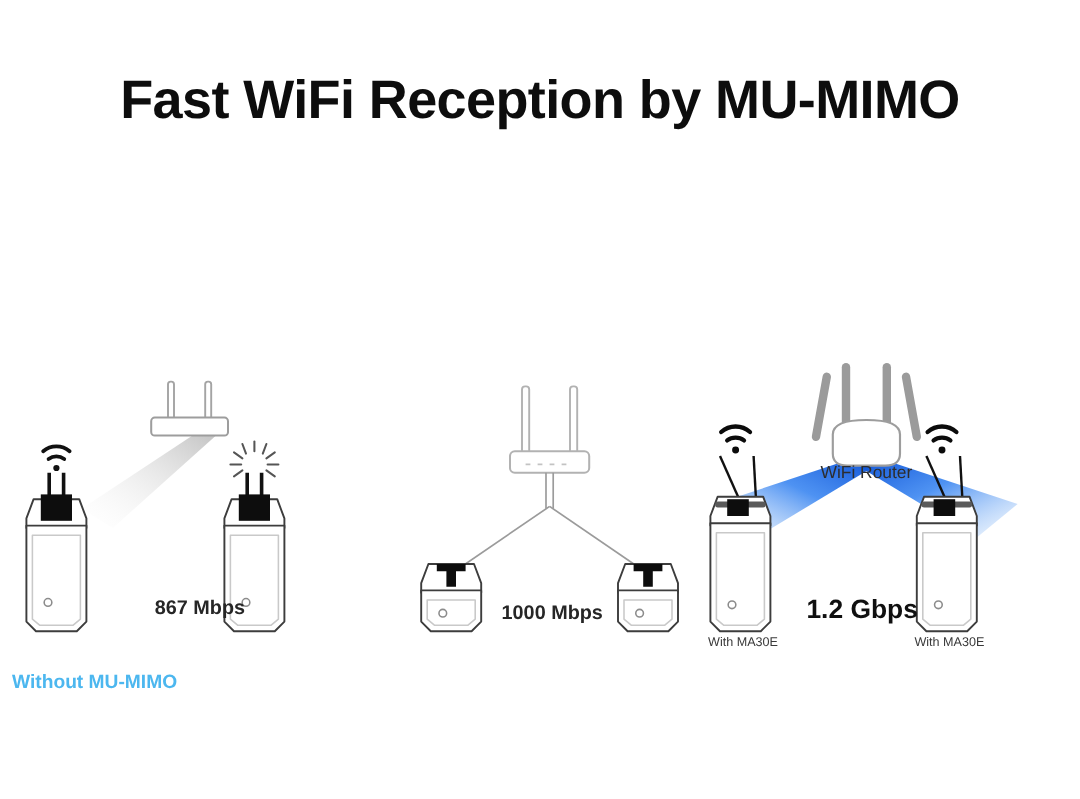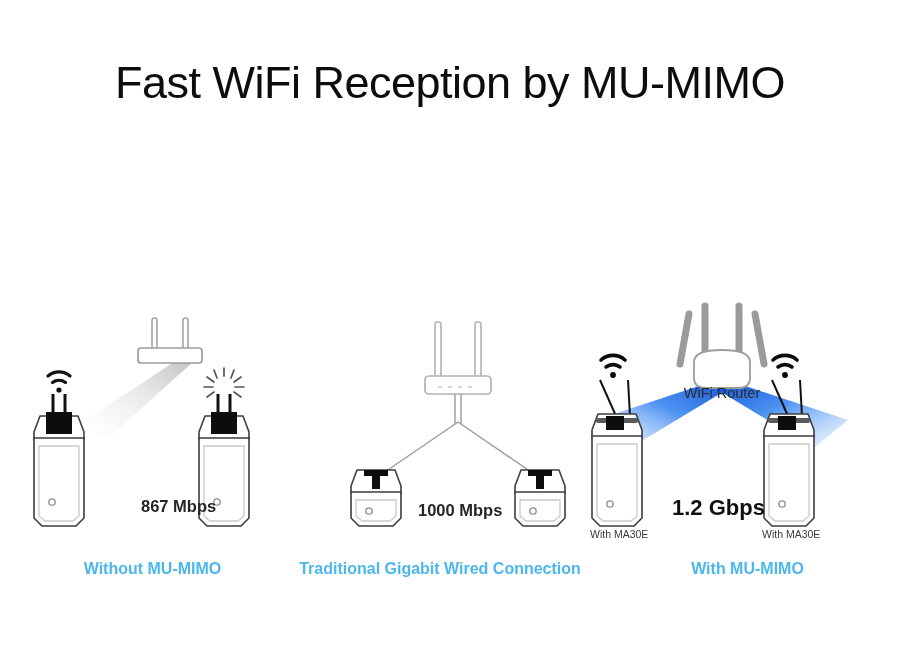--- a/index.html
+++ b/index.html
@@ -24,56 +24,56 @@
   }
 
   
   .title {
     position: absolute;
     left: 0;
     top: 58px;
     width: 900px;
     text-align: center;
     font-size: 45px;
-    font-weight: normal;
+    font-weight: bold;
     letter-spacing: -0.5px;
     color: #0d0d0d;
     line-height: 1.1;
     white-space: nowrap;
   }
 
   
   .panels {
     position: absolute;
     left: 0;
     top: 290px;
     width: 900px;
     height: 300px;
   }
   .panel {
     position: absolute;
     top: 0;
     height: 300px;
   }
-  .panel-left   { left: 26px;  width: 290px; }
+  .panel-left   { left: 14px;  width: 290px; }
   .panel-mid    { left: 318px; width: 300px; }
   .panel-right  { left: 572px; width: 300px; }
 
   .panel-svg {
     position: absolute;
     left: 0;
     top: 0;
     display: block;
   }
 
   
   .caption {
     position: absolute;
     top: 560px;
-    text-align: center;
+    text-align: left;
     font-size: 16px;
     font-weight: bold;
     color: #4cb7ef;
     white-space: nowrap;
   }
   .cap-left  { left: 10px;  width: 285px; }
   .cap-mid   { left: 295px; width: 290px; }
   .cap-right { left: 600px; width: 295px; }
 </style>
 </head>
@@ -265,16 +265,14 @@
           <circle cx="210" cy="214" r="3.2" fill="#ffffff" stroke="#8c8c8c" stroke-width="1.3"></circle>
           <text x="190" y="248" font-family="Liberation Sans, sans-serif" font-size="10.5" fill="#3a3a3a">With MA30E</text>
         </g>
 
         <text x="100" y="225" font-family="Liberation Sans, sans-serif" font-size="22" font-weight="bold" fill="#101010">1.2 Gbps</text>
       </svg>
     </div>
   </div>
 
   <div class="caption cap-left">Without MU-MIMO</div>
-  <div class="caption cap-mid">Traditional Gigabit Wired Connection</div>
-  <div class="caption cap-right">With MU-MIMO</div>
 
 </div>
 
 </body></html>

